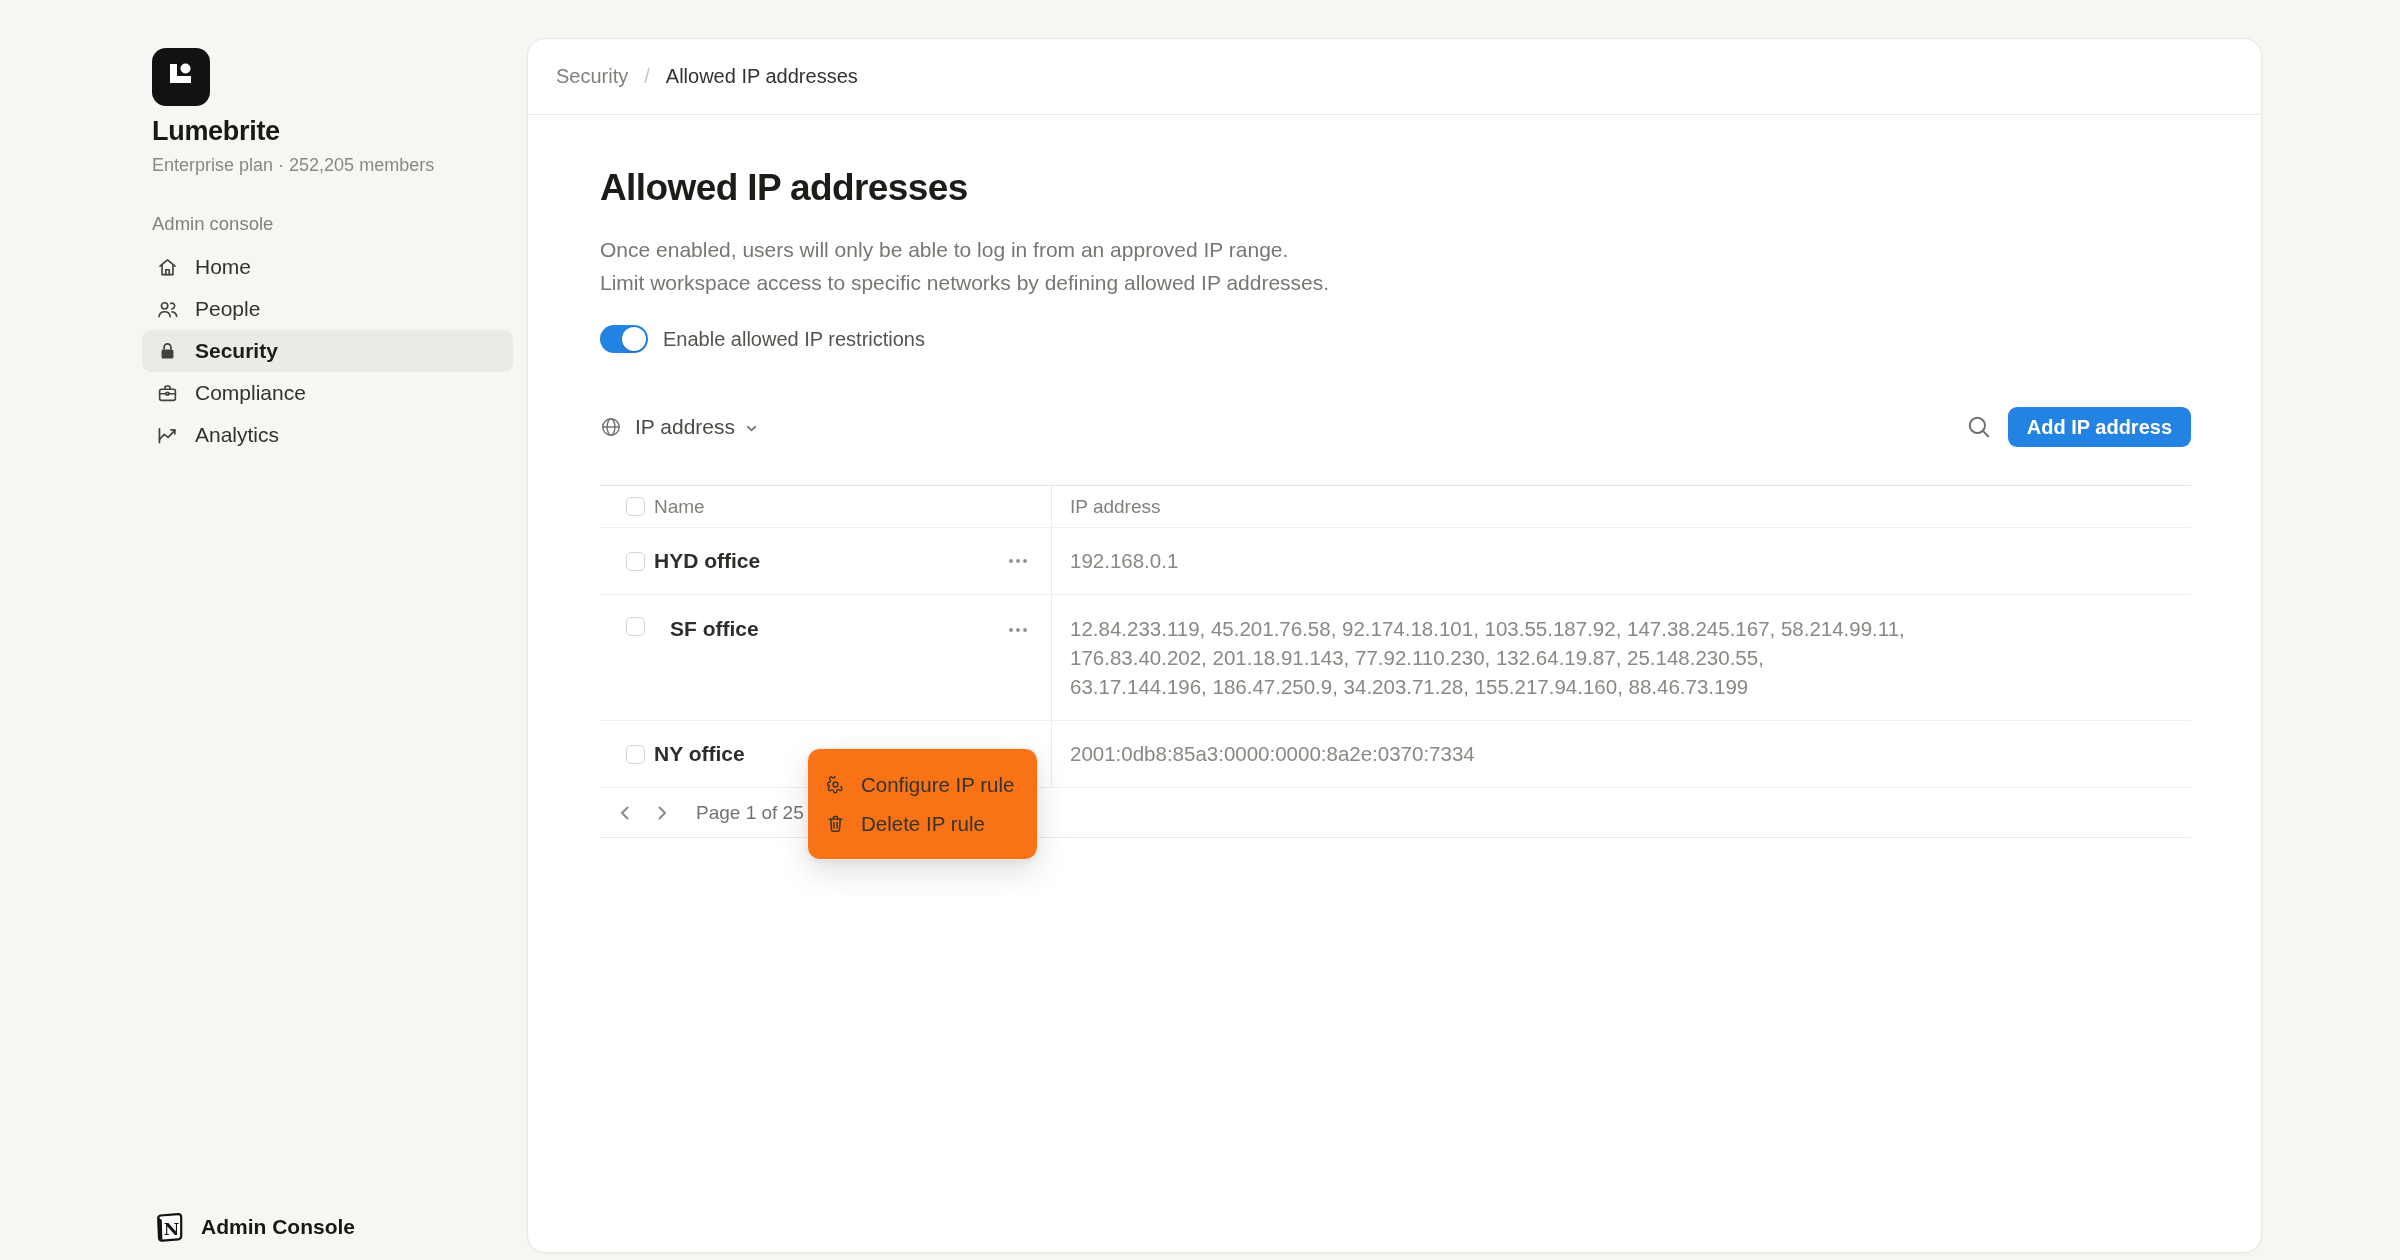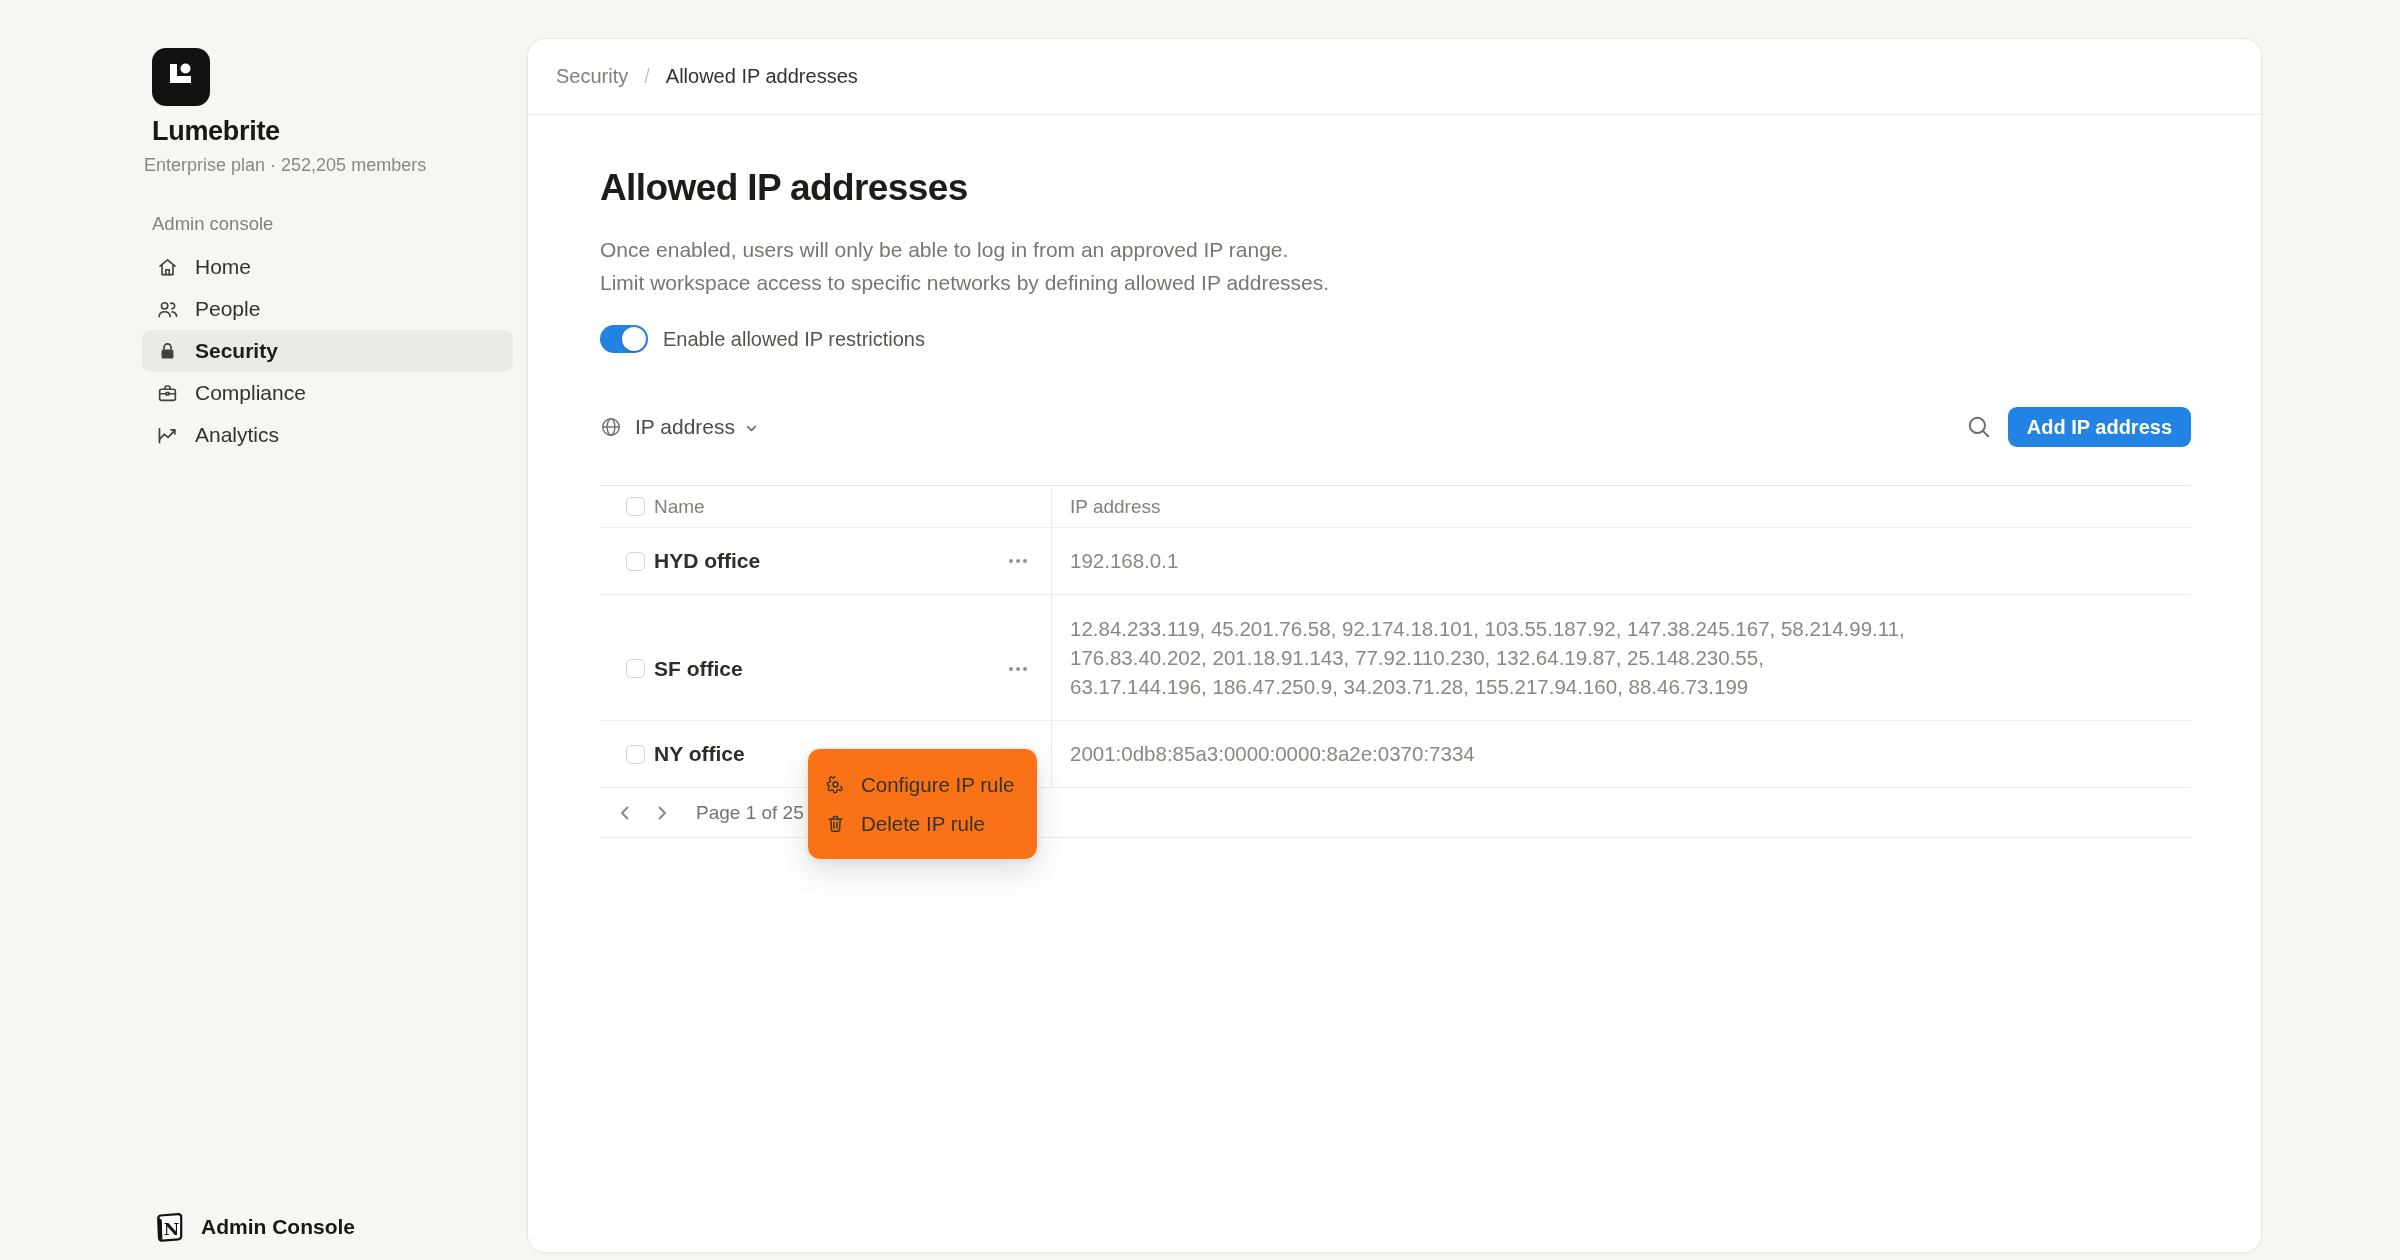--- a/index.html
+++ b/index.html
@@ -12,21 +12,21 @@
   }
   svg { display:block; }
 
   
   .sidebar { position:absolute; left:0; top:0; width:527px; height:1260px; }
   .ws-logo {
     position:absolute; left:152px; top:48px; width:58px; height:58px;
     background:#121212; border-radius:14px; display:flex; align-items:center; justify-content:center;
   }
   .ws-name { position:absolute; left:152px; top:116px; font-size:27px; font-weight:700; color:#191816; letter-spacing:-0.3px; }
-  .ws-plan { position:absolute; left:144px; top:155px; font-size:18px; color:#8A8883; }
+  .ws-plan { position:absolute; left:152px; top:155px; font-size:18px; color:#8A8883; }
   .nav-section-label { position:absolute; left:152px; top:213px; font-size:18.5px; color:#82807B; }
   .nav { position:absolute; left:142px; top:246px; width:371px; }
   .nav-item {
     height:42px; display:flex; align-items:center; padding:0 14px; border-radius:9px;
     font-size:21px; color:#33322E; cursor:pointer;
   }
   .nav-item.selected { background:#ECEAE5; font-weight:600; color:#1D1C19; }
   .nav-item .nv-icon { width:23px; height:23px; margin-right:16px; color:#42413D; flex:0 0 auto; }
   .sb-footer { position:absolute; left:152px; top:1210px; display:flex; align-items:center; }
   .sb-footer .n-logo { width:34px; height:34px; margin-right:15px; }
@@ -88,21 +88,21 @@
   }
   .row-name { font-size:21px; font-weight:600; color:#2E2D29; }
   .dots {
     margin-left:auto; margin-right:20px; color:#8F8D88; cursor:pointer;
     display:flex; align-items:center;
   }
   .dots svg { width:26px; height:26px; }
   .tr.r1 { height:67px; }
   .tr.r3, .tr.r4 { height:67px; }
   .tr.r2 { min-height:126px; }
-  .tr.r2 .td-name { align-items:center; padding-top:22px; }
+  .tr.r2 .td-name { align-items:flex-start; padding-top:22px;gap:16px; }
   .tr.r2 .td-ip { align-items:flex-start; padding-top:19px; padding-bottom:18px; line-height:29px; }
   .ip-line { display:block; }
 
   .pagination {
     height:50px; border-bottom:1px solid #EDEBE6; display:flex; align-items:center; padding-left:14px;
   }
   .pg-btn { width:22px; height:22px; color:#8B8984; cursor:pointer; margin-right:15px; }
   .pg-label { font-size:19px; color:#737373; margin-left:8px; }
 
   

